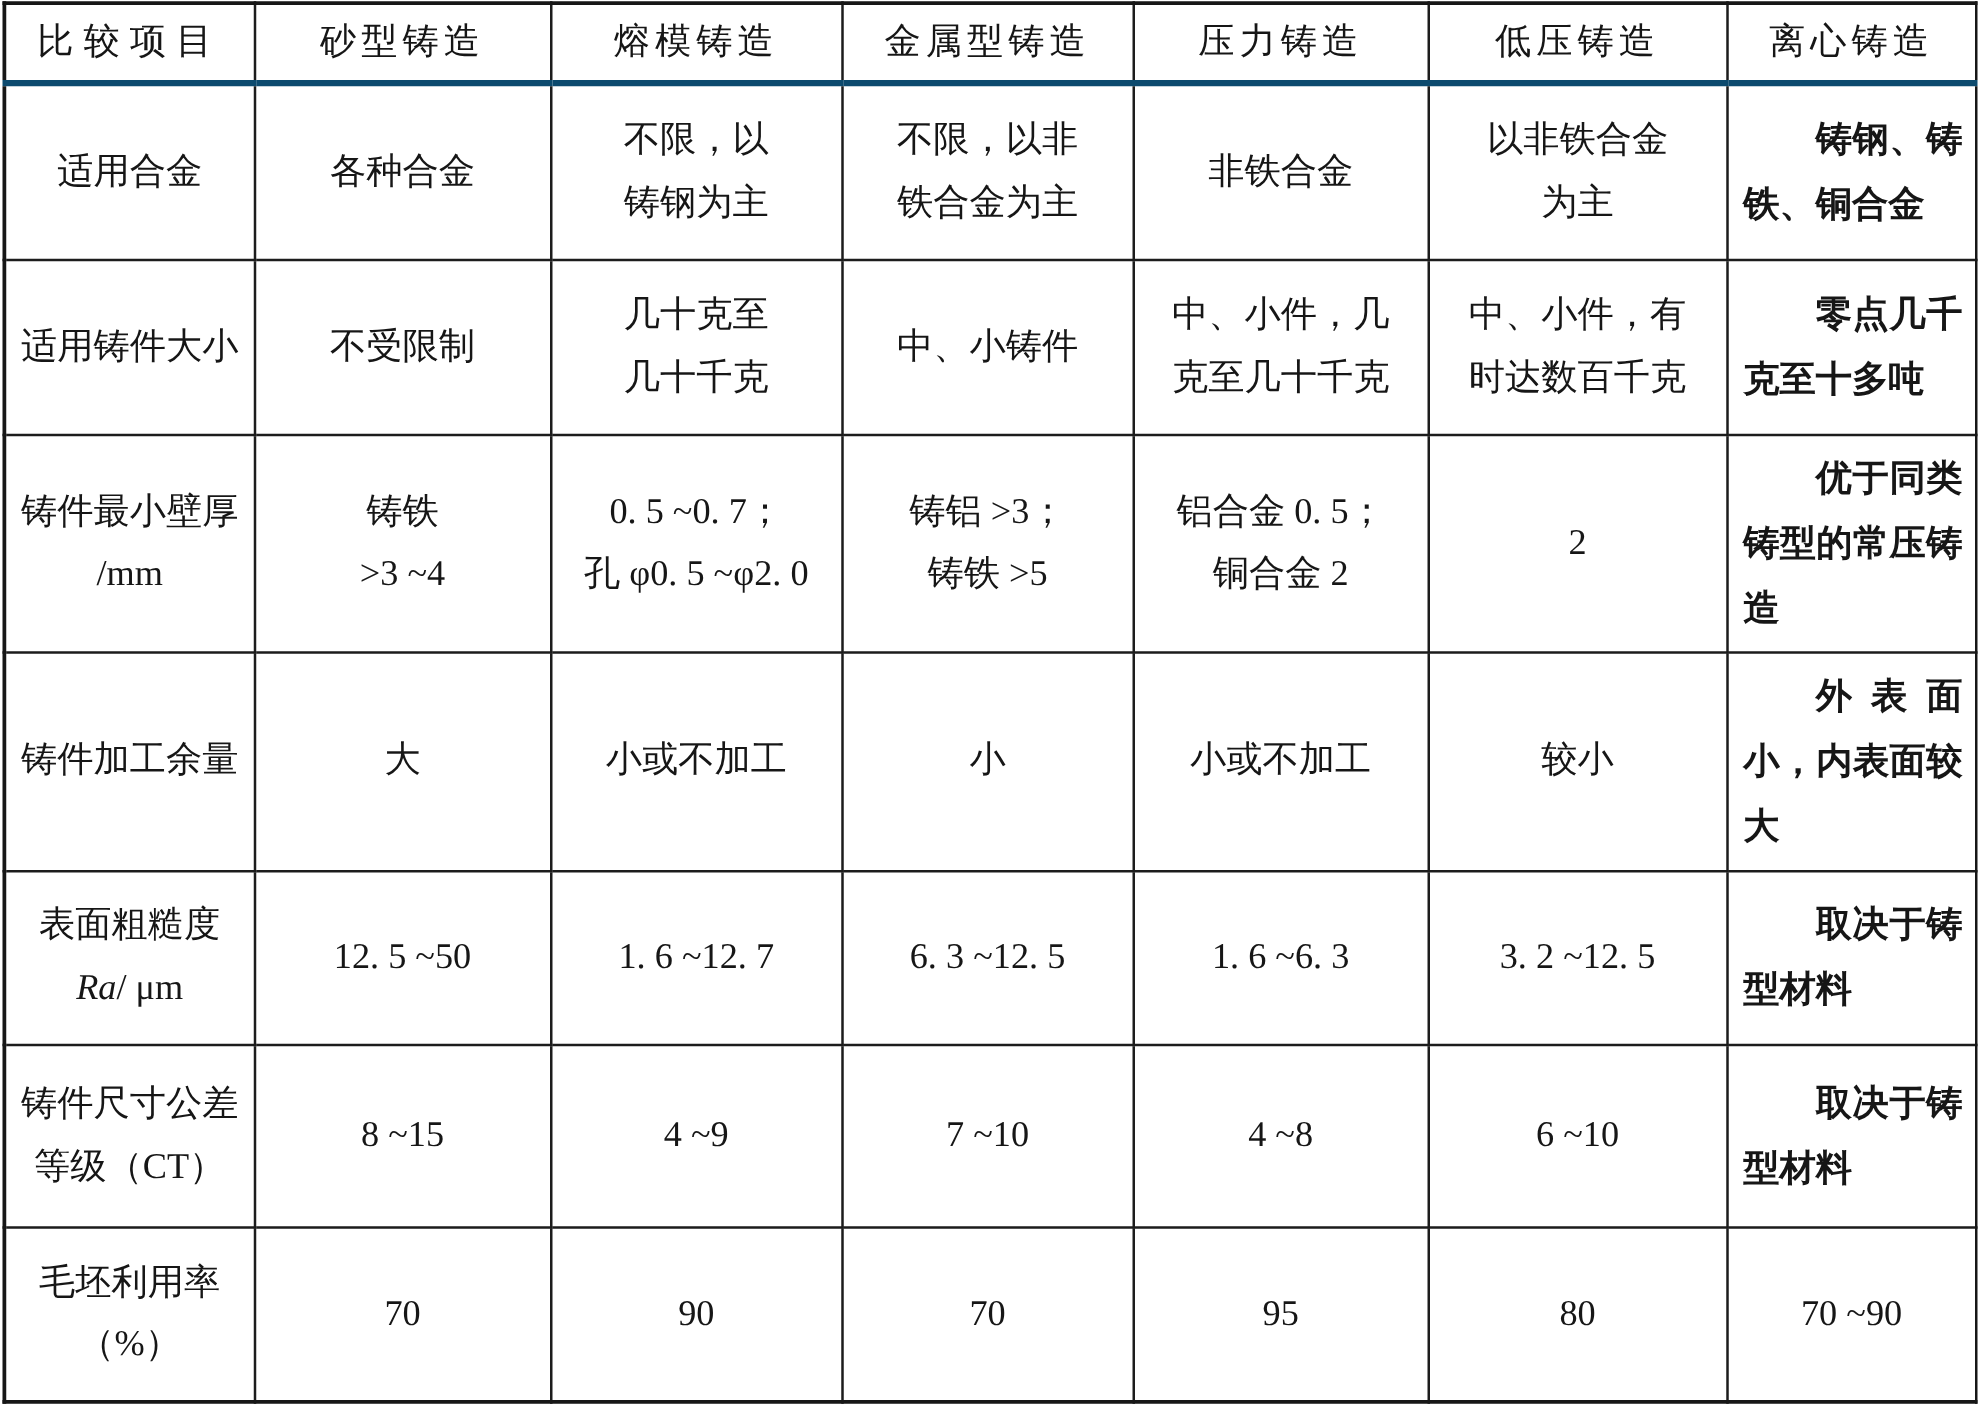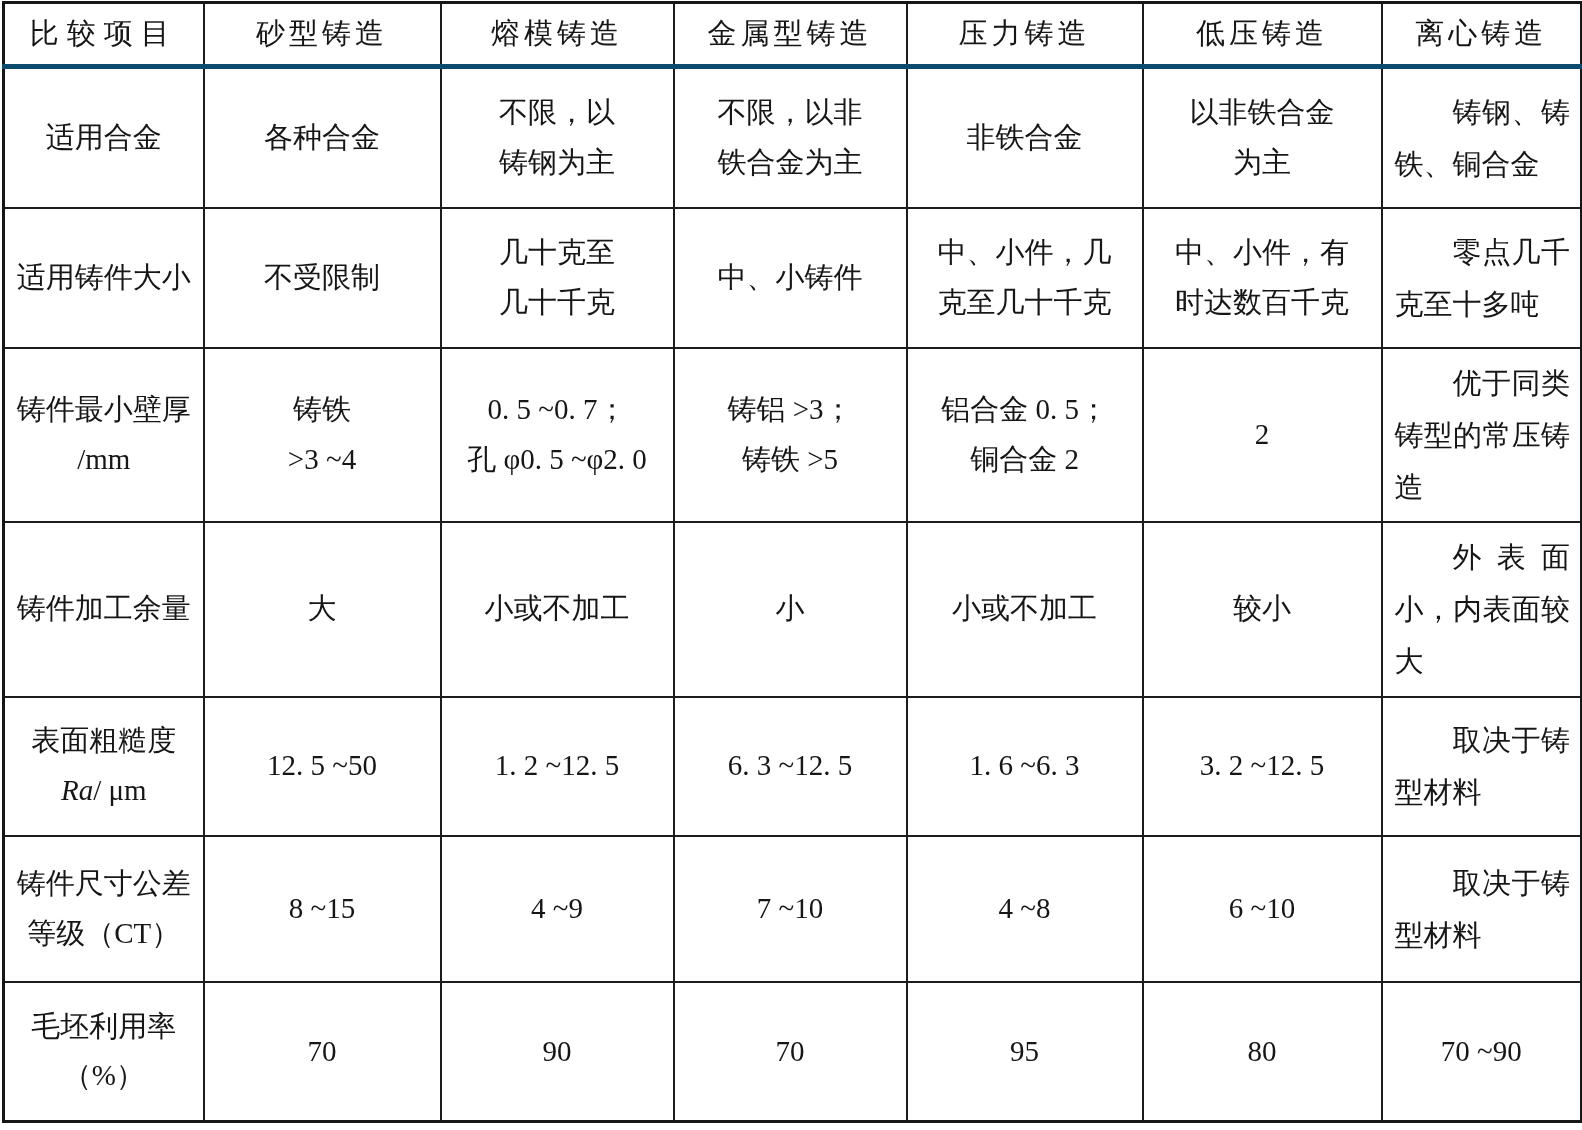--- a/index.html
+++ b/index.html
@@ -47,20 +47,21 @@
   tr.r3   { height: 135px; }
   tr.r4   { height: 130px; }
   tr.r5   { height: 136px; }
   tr.r6   { height: 130px; }
   tr.r7   { height: 130px; }
   .ln { display: block; }
   td.para-cell {
     text-align: justify;
     text-align-last: left;
     padding: 2px 10px 2px 12px;
+    font-weight: bold;
   }
   .para {
     text-indent: 2em;
     line-height: 1.8;
   }
   .ra-sym { font-style: italic; }
 </style>
 </head>
 <body>
 
@@ -196,21 +197,21 @@
 
     <tr class="r4">
       <td>
         <span class="ln">表面粗糙度</span>
         <span class="ln"><i class="ra-sym">Ra</i><span>/ μm</span></span>
       </td>
       <td>
         <span class="ln">12. 5 ~50</span>
       </td>
       <td>
-        <span class="ln">1. 2 ~12. 5</span>
+        <span class="ln">1. 6 ~12. 7</span>
       </td>
       <td>
         <span class="ln">6. 3 ~12. 5</span>
       </td>
       <td>
         <span class="ln">1. 6 ~6. 3</span>
       </td>
       <td>
         <span class="ln">3. 2 ~12. 5</span>
       </td>

